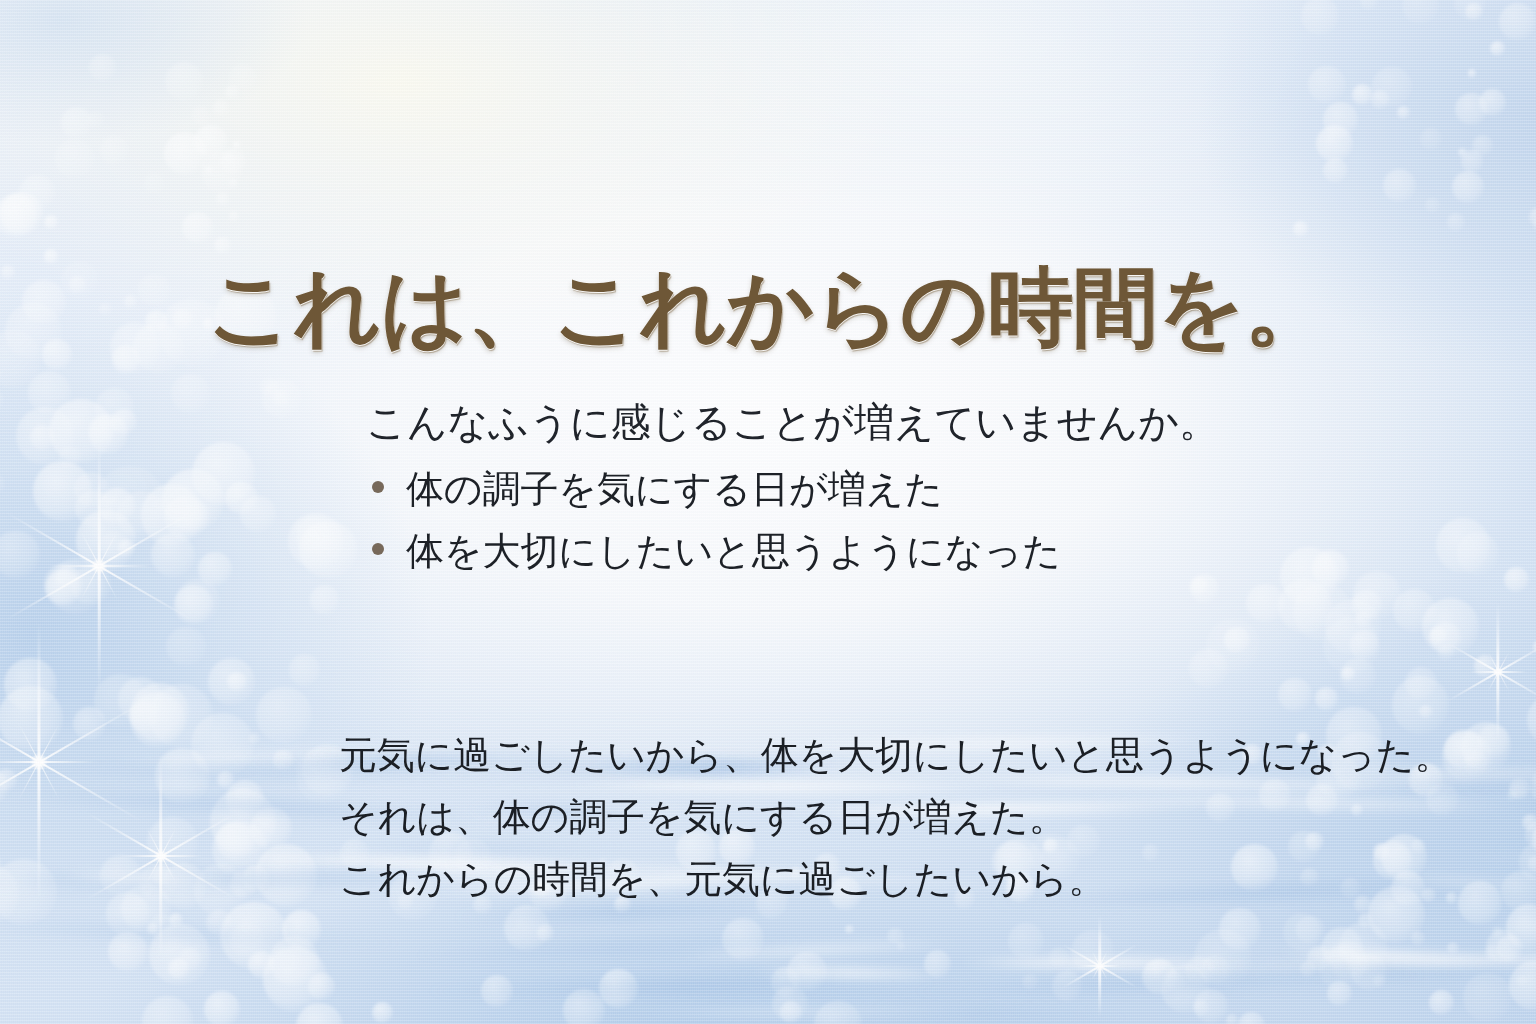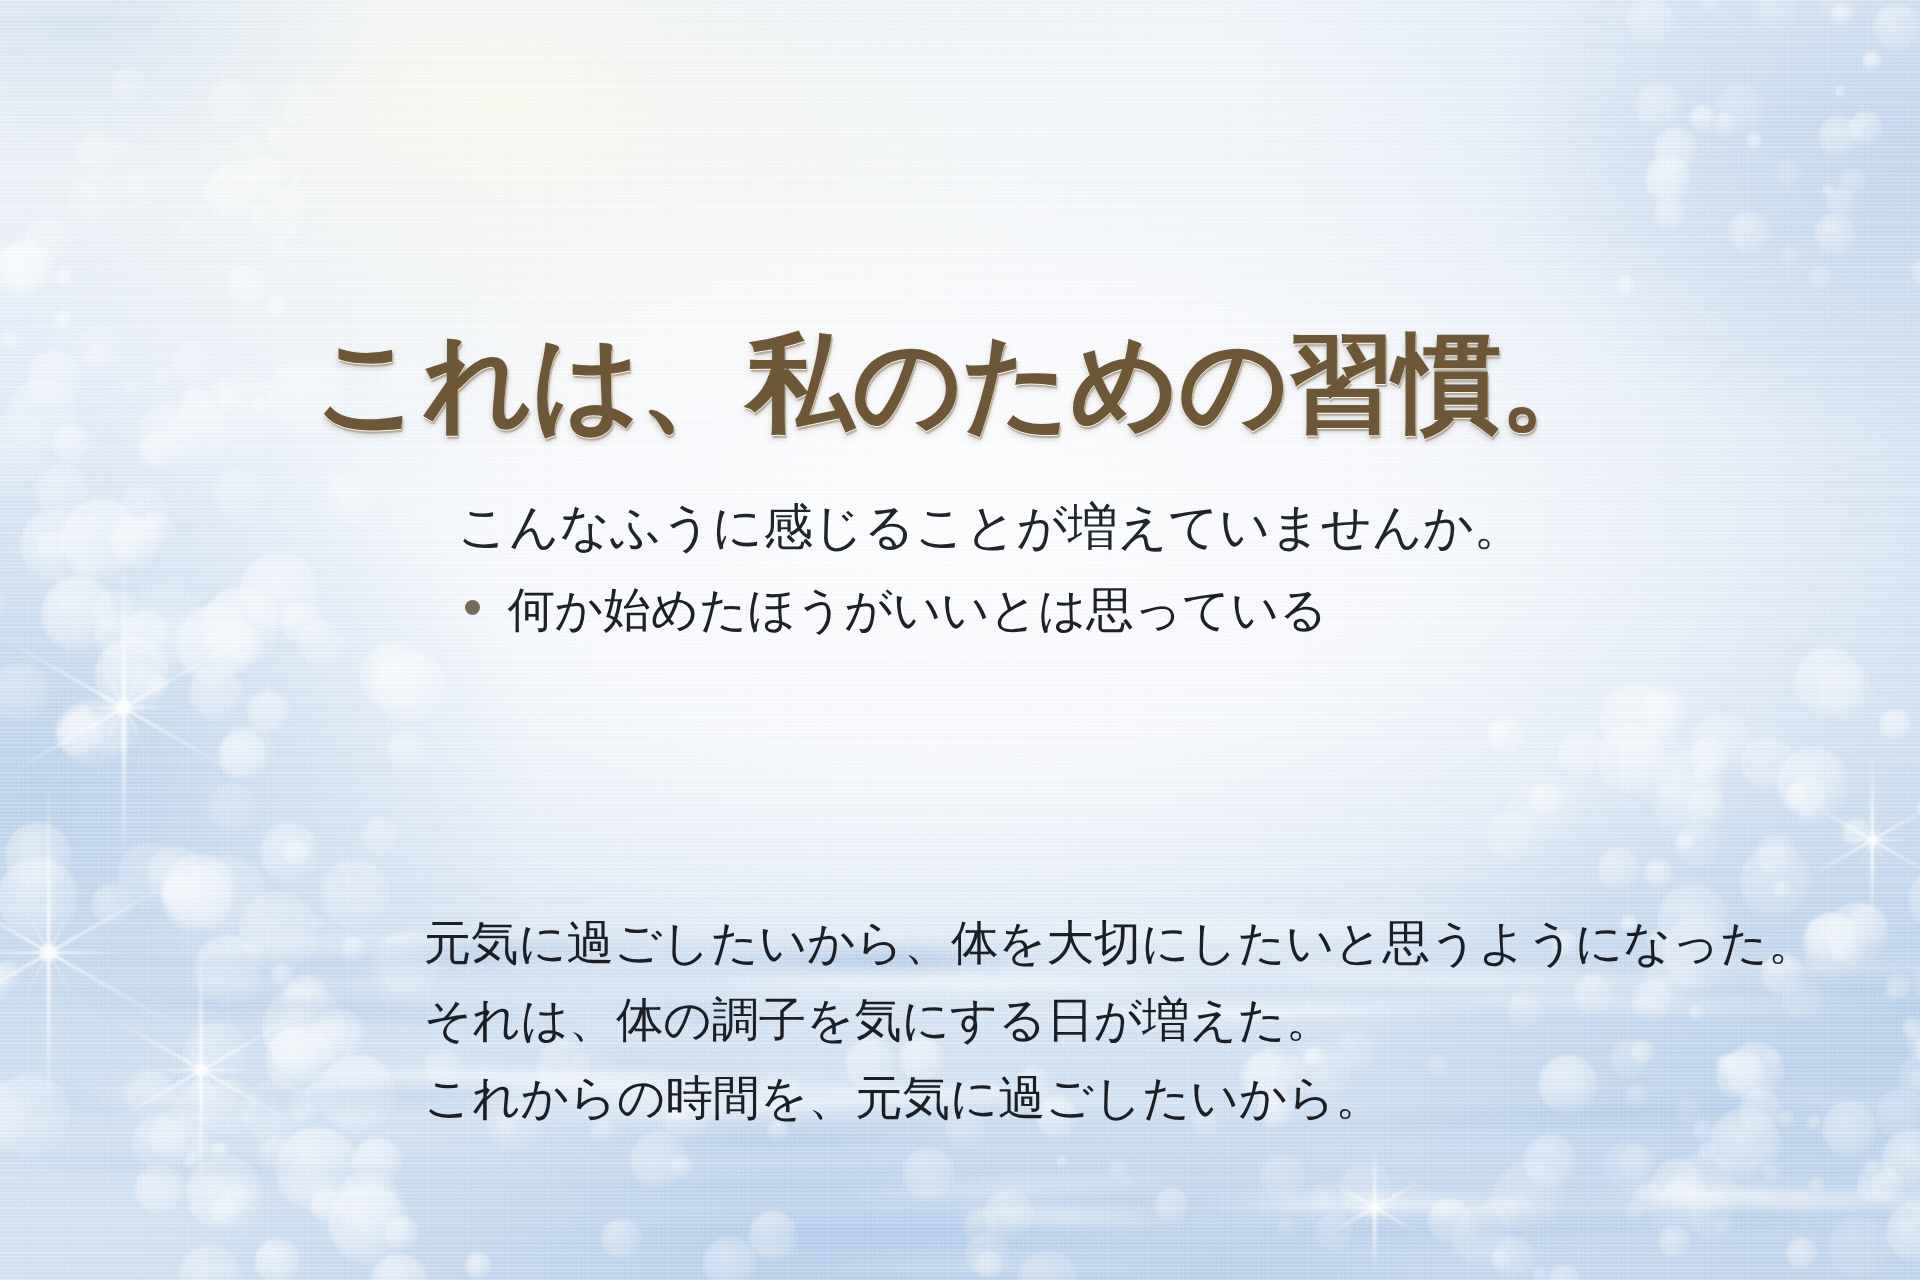--- a/index.html
+++ b/index.html
@@ -705,28 +705,32 @@
         <div class="ray" style="width: 31.2px; height: 1.2px; margin-left: -15.6px; margin-top: -0.6px; transform: rotate(62deg); filter: blur(0.7px);"></div>
         <div class="ray" style="width: 31.2px; height: 1.2px; margin-left: -15.6px; margin-top: -0.6px; transform: rotate(118deg); filter: blur(0.7px);"></div>
       </div>
     </div>
 
   <div class="bg-texture"></div>
   <div class="bg-grain"></div>
 
   <div class="content">
 
-    <h1 class="slide-title">これは、私のための習慣。</h1>
+    <h1 class="slide-title">これは、これからの時間を。</h1>
 
     <div class="lead-line">こんなふうに感じることが増えていませんか。</div>
 
     <ul class="bullet-list" id="bullet-list">
         <li class="bullet-item">
           <span class="bullet-dot"></span>
-          <span class="bullet-text">何か始めたほうがいいとは思っている</span>
+          <span class="bullet-text">体の調子を気にする日が増えた</span>
+        </li>
+        <li class="bullet-item">
+          <span class="bullet-dot"></span>
+          <span class="bullet-text">体を大切にしたいと思うようになった</span>
         </li>
       </ul>
 
     <div class="closing" id="closing-block">
         <div class="closing-line">元気に過ごしたいから、体を大切にしたいと思うようになった。</div>
         <div class="closing-line">それは、体の調子を気にする日が増えた。</div>
         <div class="closing-line">これからの時間を、元気に過ごしたいから。</div>
       </div>
 
   </div>

